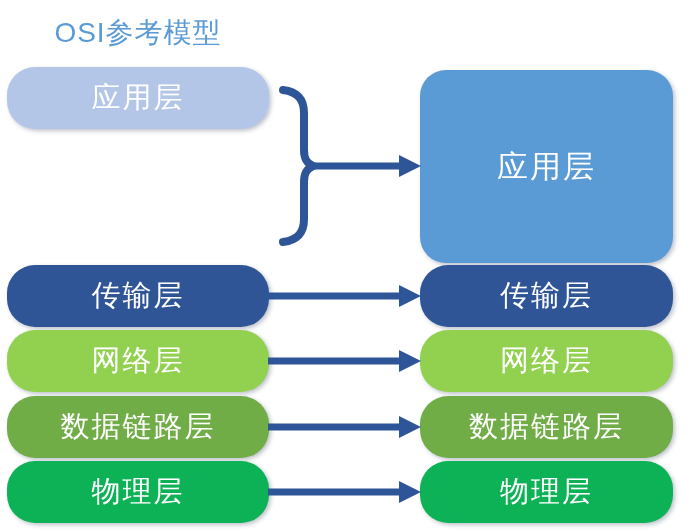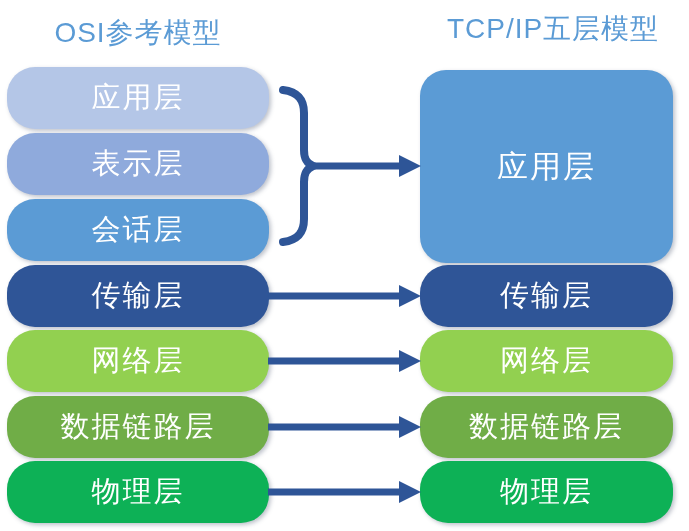--- a/index.html
+++ b/index.html
@@ -48,25 +48,22 @@
     position:absolute;left:0;top:0;
     pointer-events:none;
   }
 </style>
 </head>
 <body>
 
 <div class="stage">
 
   <div class="col-title left-title" style="color: rgb(91, 155, 213);">OSI参考模型</div>
-  <div class="col-title right-title" style="color: rgb(91, 155, 213);">TCP/IP五层模型</div>
 
   <div class="box lbox l0" style="background-color: rgb(180, 198, 231);">应用层</div>
-  <div class="box lbox l1" style="background-color: rgb(143, 170, 220);">表示层</div>
-  <div class="box lbox l2" style="background-color: rgb(91, 155, 213);">会话层</div>
   <div class="box lbox l3" style="background-color: rgb(47, 85, 151);">传输层</div>
   <div class="box lbox l4" style="background-color: rgb(146, 208, 80);">网络层</div>
   <div class="box lbox l5" style="background-color: rgb(112, 173, 71);">数据链路层</div>
   <div class="box lbox l6" style="background-color: rgb(13, 177, 86);">物理层</div>
 
   <div class="box rbox r0" style="background-color: rgb(91, 155, 213);">应用层</div>
   <div class="box rbox r1" style="background-color: rgb(47, 85, 151);">传输层</div>
   <div class="box rbox r2" style="background-color: rgb(146, 208, 80);">网络层</div>
   <div class="box rbox r3" style="background-color: rgb(112, 173, 71);">数据链路层</div>
   <div class="box rbox r4" style="background-color: rgb(13, 177, 86);">物理层</div>

